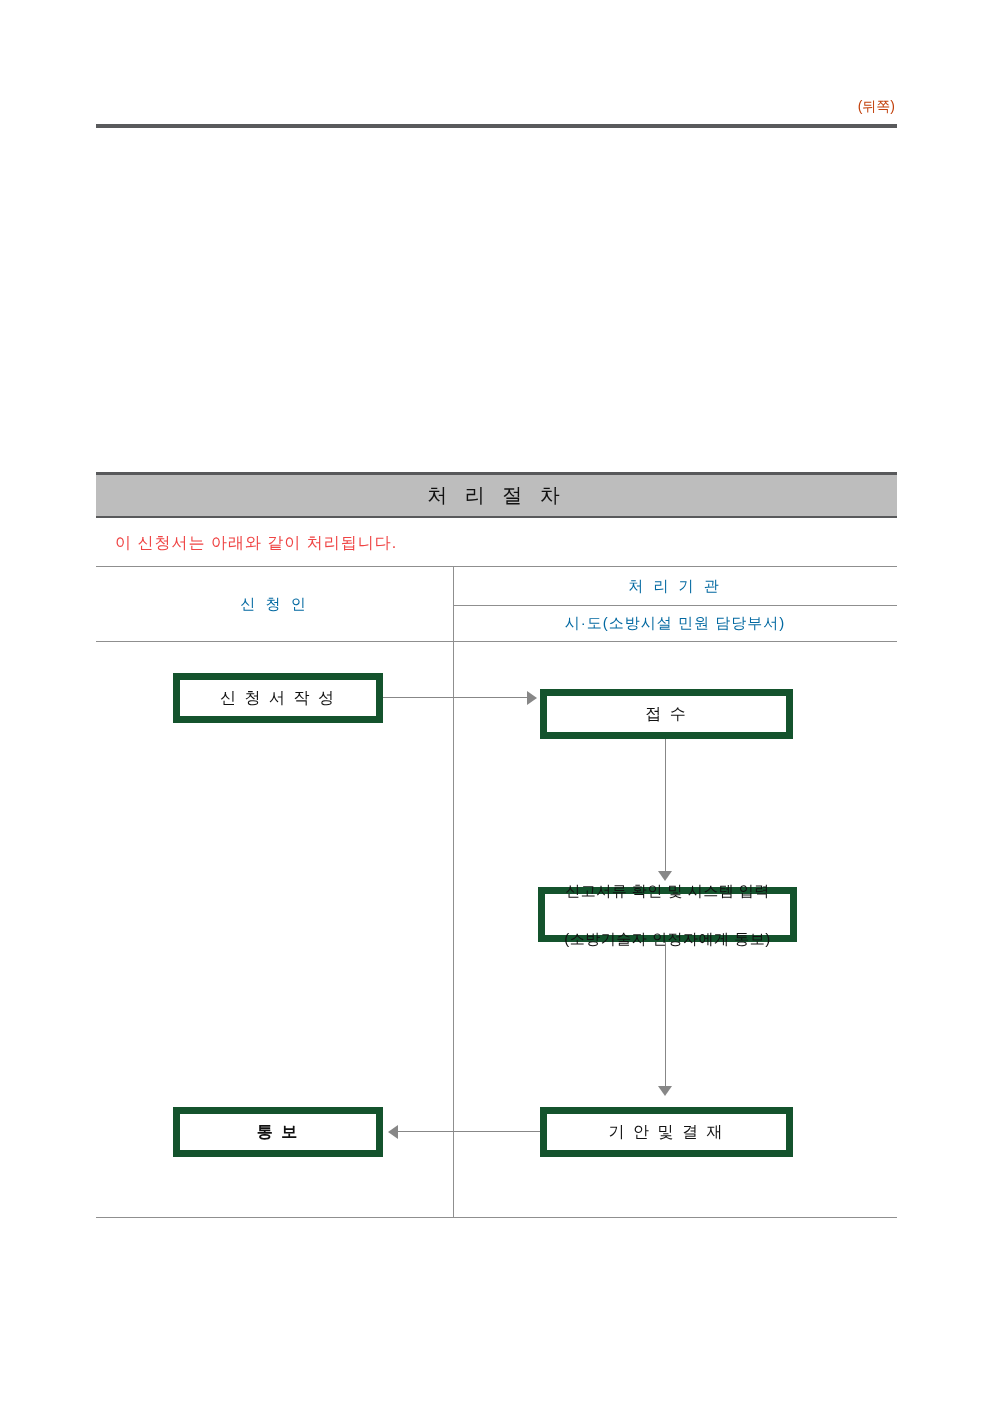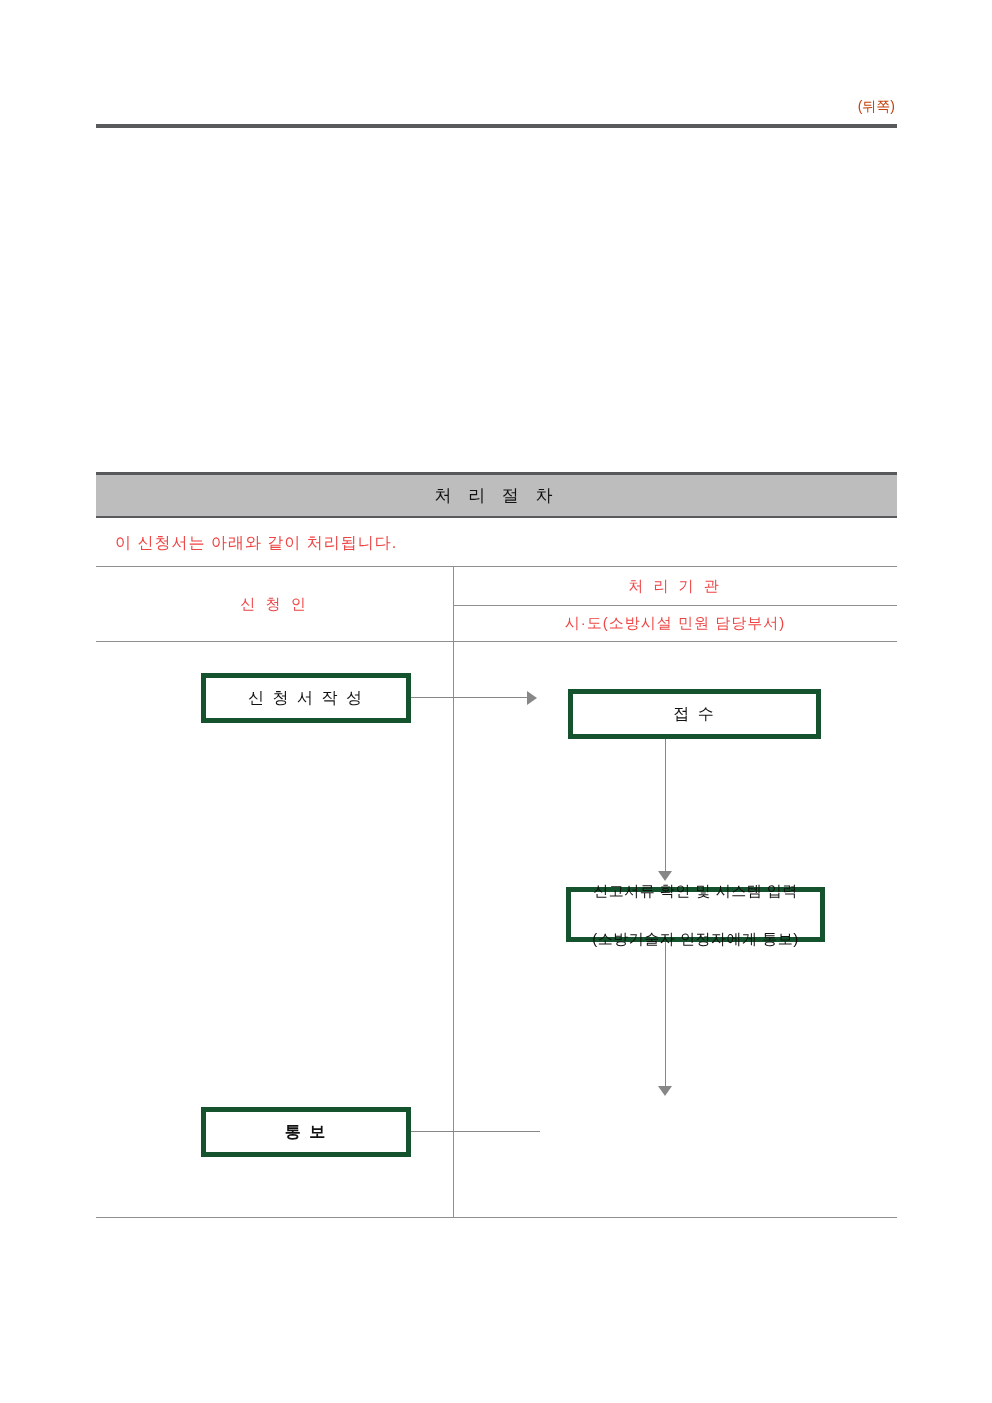--- a/index.html
+++ b/index.html
@@ -23,21 +23,21 @@
   }
 
   
   .title-bar {
     position: absolute; left: 96px; top: 472px;
     width: 801px; height: 46px;
     background: #bdbdbd;
     border-top: 3px solid #58595b;
     border-bottom: 2px solid #58595b;
     display: flex; align-items: center; justify-content: center;
-    font-size: 17px; letter-spacing: 6px; color: #111;
+    font-size: 20px; letter-spacing: 6px; color: #111;
   }
   .intro-text {
     position: absolute; left: 115px; top: 533px;
     font-size: 16px; letter-spacing: 1px; color: #ef4444;
   }
 
   
   .proc-table {
     position: absolute; left: 96px; top: 566px;
     width: 801px; height: 652px;
@@ -48,36 +48,35 @@
     position: absolute; left: 357px; top: 0; width: 1px; height: 100%;
     background: #8f8f8f;
   }
   .h-line { position: absolute; background: #8f8f8f; height: 1px; }
   .line-agency { left: 357px; top: 38px; width: 444px; }
   .line-full   { left: 0; top: 74px; width: 801px; }
 
   .cell {
     position: absolute; display: flex;
     align-items: center; justify-content: center;
-    font-size: 15px; letter-spacing: 3px; color: #ef4444;
+    font-size: 15px; letter-spacing: 3px; color: #0369a1;
   }
   .cell-applicant { left: 0; top: 0; width: 357px; height: 74px; }
   .cell-agency    { left: 357px; top: 0; width: 444px; height: 38px; }
   .cell-agency-sub{ left: 357px; top: 38px; width: 444px; height: 36px; letter-spacing: 1px; }
 
   
   .flow-box {
     position: absolute;
-    border: 5px solid #14532d;
+    border: 7px solid #14532d;
     background: #ffffff;
     display: flex; flex-direction: column;
     align-items: center; justify-content: center;
     font-size: 16px; letter-spacing: 2px; color: #111;
     text-align: center;
-    margin-left: 28px;
   }
   .box-write   { left: 77px;  top: 106px; width: 210px; height: 50px; }
   .box-receipt { left: 444px; top: 122px; width: 253px; height: 50px; }
   .box-review  { left: 442px; top: 320px; width: 259px; height: 55px;
                  font-size: 15px; letter-spacing: 0.5px; line-height: 24px; gap: 24px; }
   .box-draft   { left: 444px; top: 540px; width: 253px; height: 50px; }
   .box-notify  { left: 77px;  top: 540px; width: 210px; height: 50px; font-weight: bold; }
 
   
   .conn { position: absolute; background: #878787; }
@@ -150,18 +149,21 @@
 
   <div class="flow-box box-receipt">
     <span>접  수</span>
   </div>
 
   <div class="flow-box box-review">
     <span>신고서류 확인 및 시스템 입력</span>
     <span>(소방기술자 인정자에게 통보)</span>
   </div>
 
+  <div class="flow-box box-draft">
+    <span>기 안  및  결 재</span>
+  </div>
 
   <div class="flow-box box-notify">
     <span>통   보</span>
   </div>
 
 </div>
 
 </body></html>

